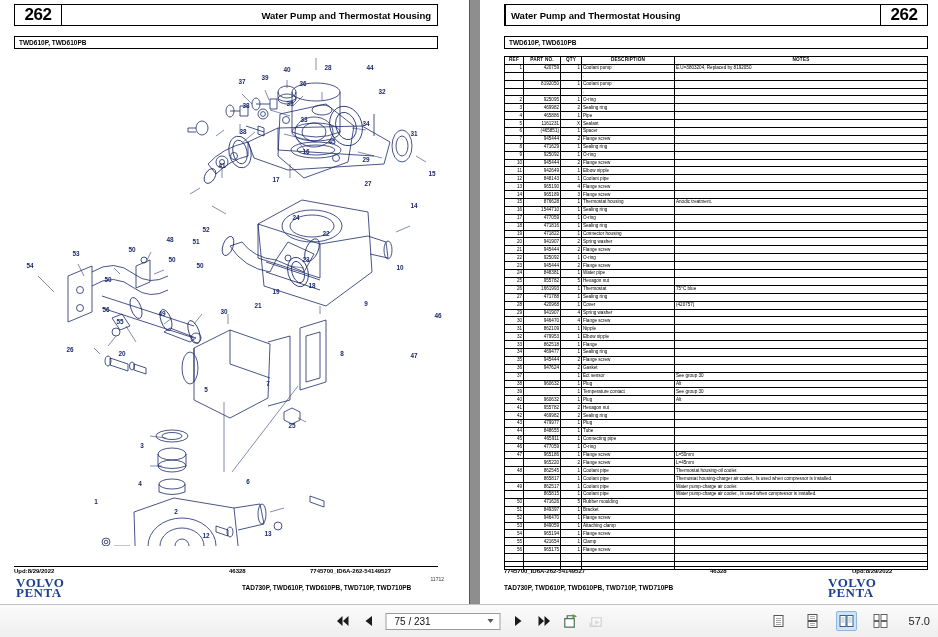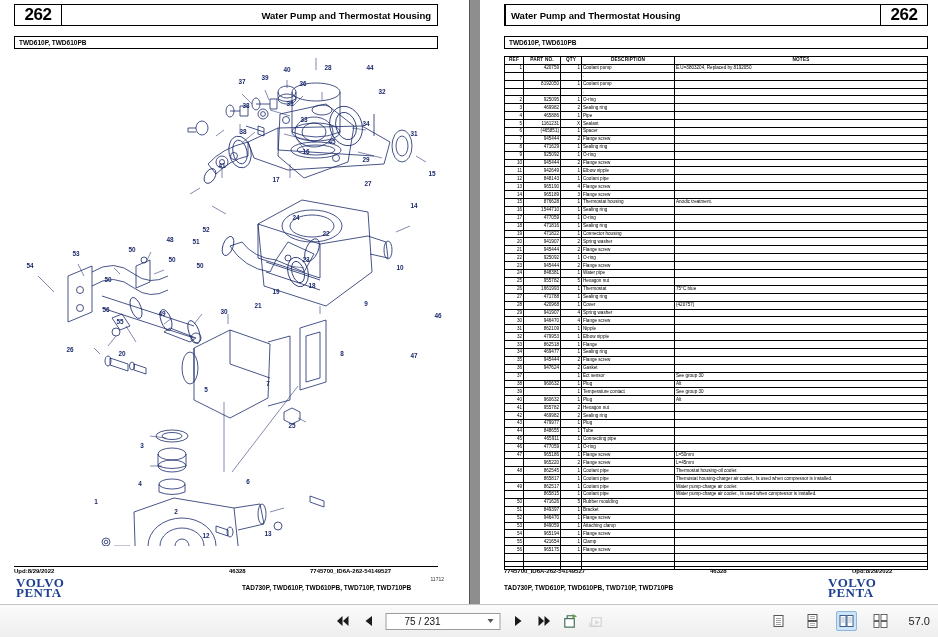--- a/index.html
+++ b/index.html
@@ -90,21 +90,21 @@
     display:flex;align-items:center;gap:9px;
   }
   .tb-btn{
     width:17px;height:20px;display:flex;align-items:center;justify-content:center;
     color:#1a1a1a;cursor:pointer;
   }
   .tb-btn.disabled{opacity:.32;}
   .pagebox{
     width:115px;height:17px;background:#fff;border:1px solid #9b9b9b;
     display:flex;align-items:center;box-sizing:border-box;
-    font-size:10px;color:#111;padding-left:18px;position:relative;
+    font-size:10px;color:#111;padding-left:8px;position:relative;
   }
   .pagebox .caret{
     position:absolute;right:6px;top:50%;transform:translateY(-50%);
     width:0;height:0;border-left:3.5px solid transparent;border-right:3.5px solid transparent;
     border-top:4px solid #555;
   }
   .tb-right{
     position:absolute;right:8px;display:flex;align-items:center;gap:13px;
   }
   .view-btn{

